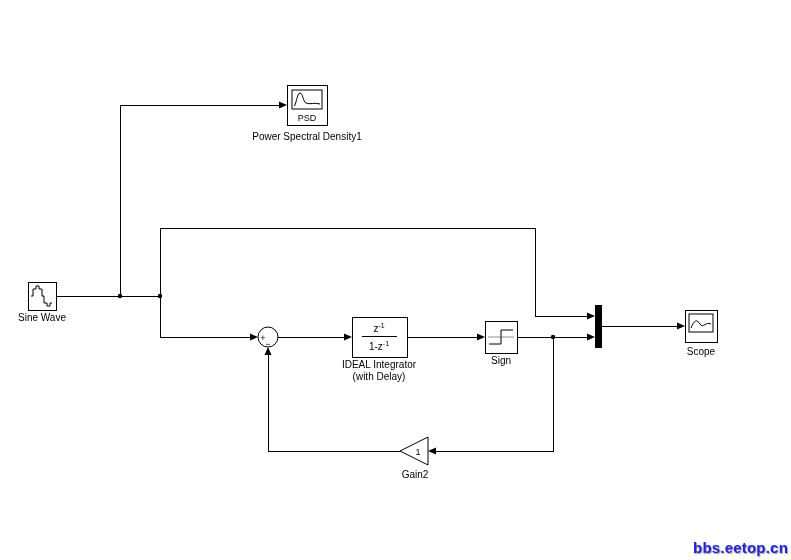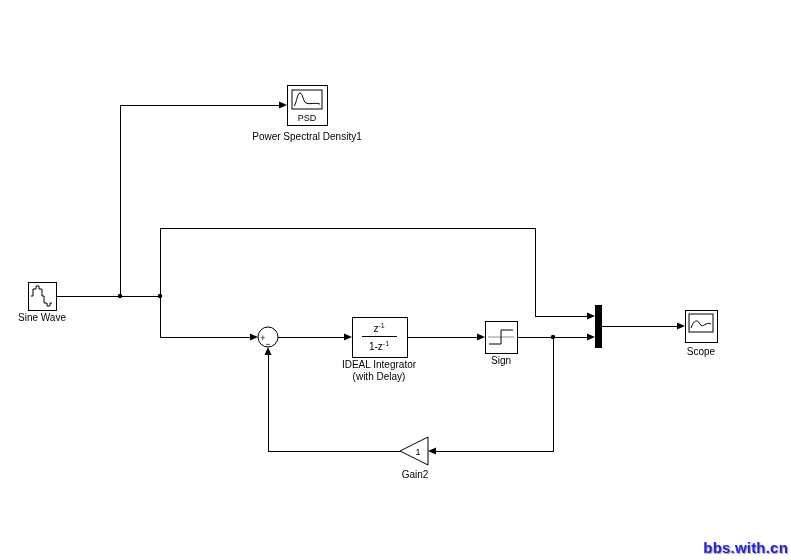--- a/index.html
+++ b/index.html
@@ -110,14 +110,14 @@
     </g>
 
     <g>
       <polygon points="400,451 428,437 428,465" fill="#ffffff" stroke="#000" stroke-width="1"></polygon>
       <text x="418" y="455" text-anchor="middle" font-size="9">1</text>
       <text class="block-label" x="415" y="478" text-anchor="middle">Gain2</text>
     </g>
 
   </svg>
 
-  <div class="watermark" style="color: rgb(36, 36, 214);">bbs.with.cn</div>
+  <div class="watermark" style="color: rgb(36, 36, 214);">bbs.eetop.cn</div>
 </div>
 
 </body></html>

